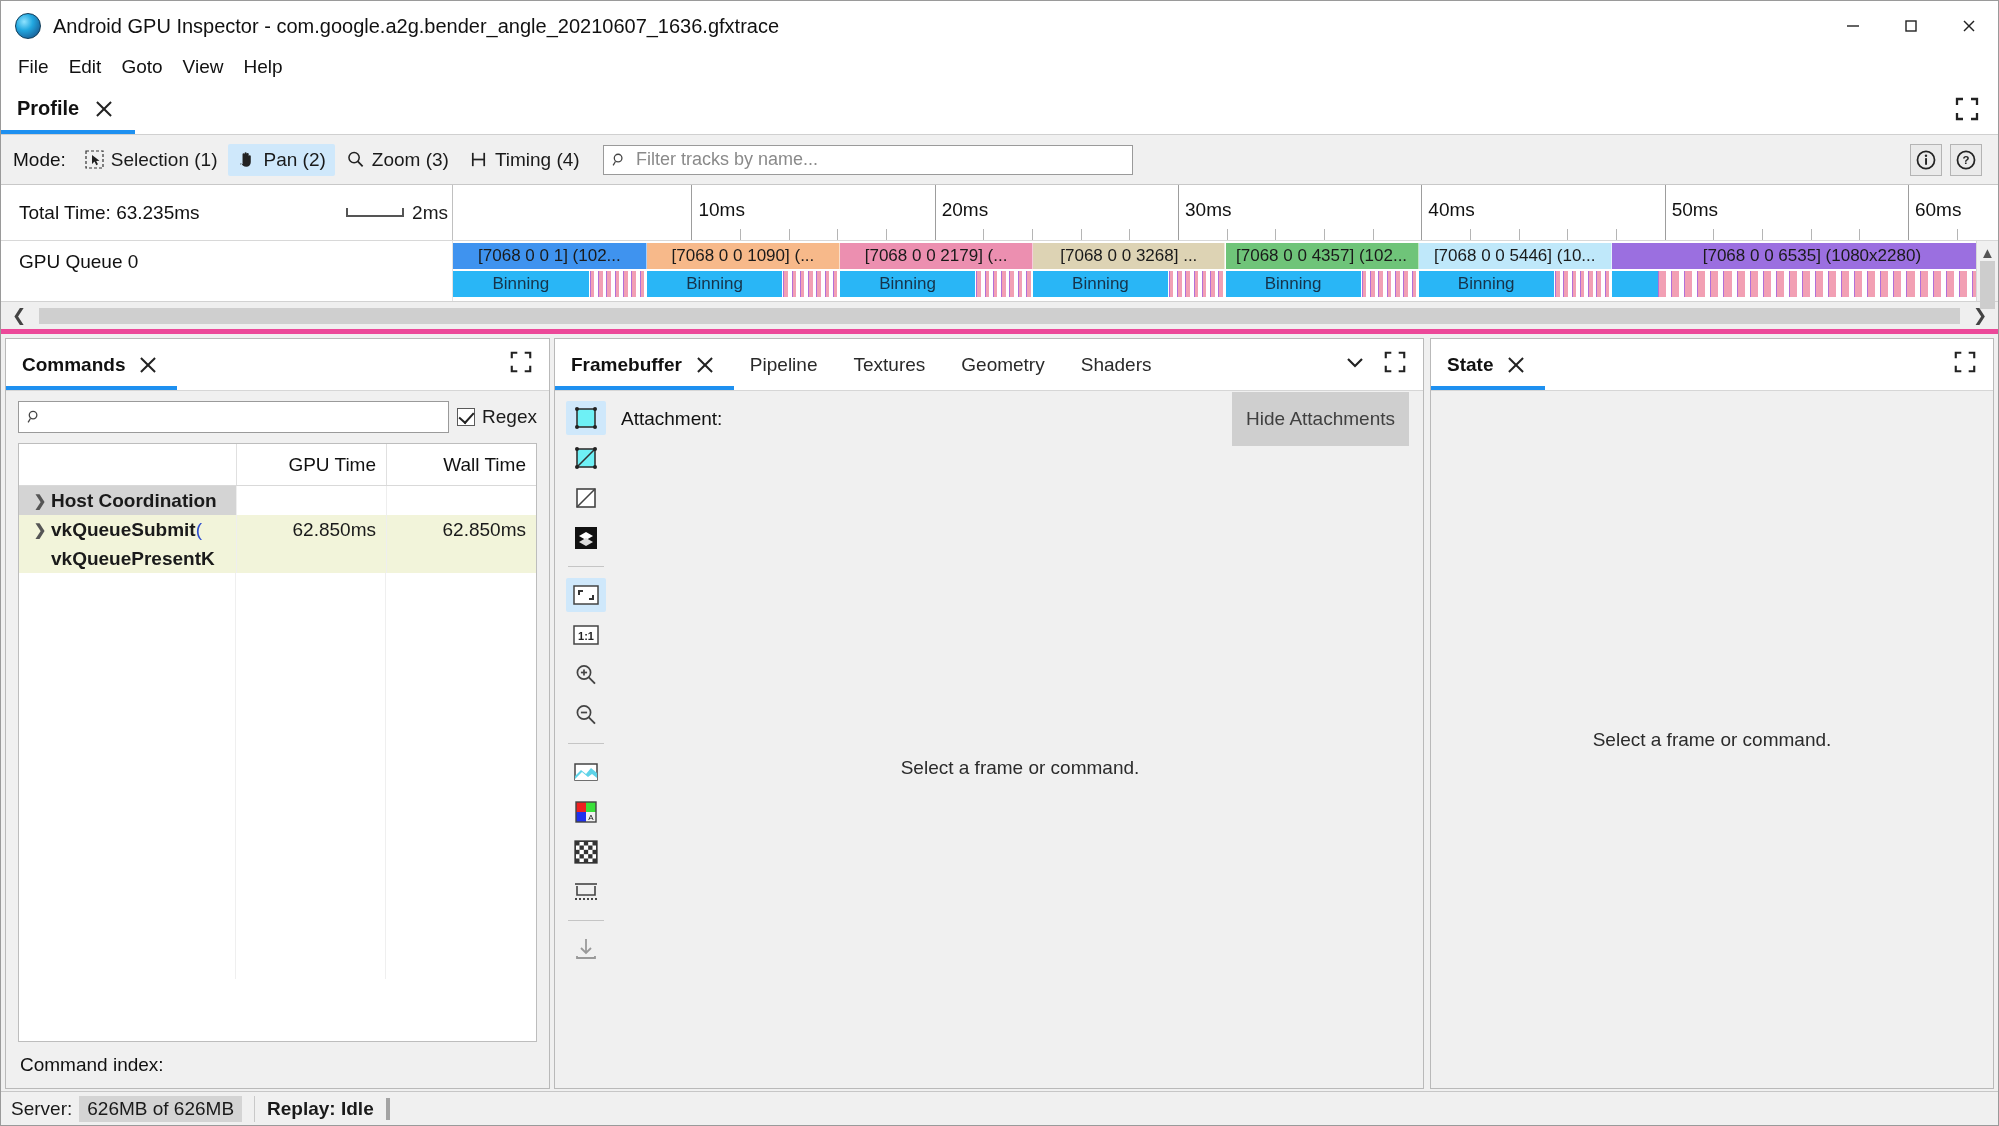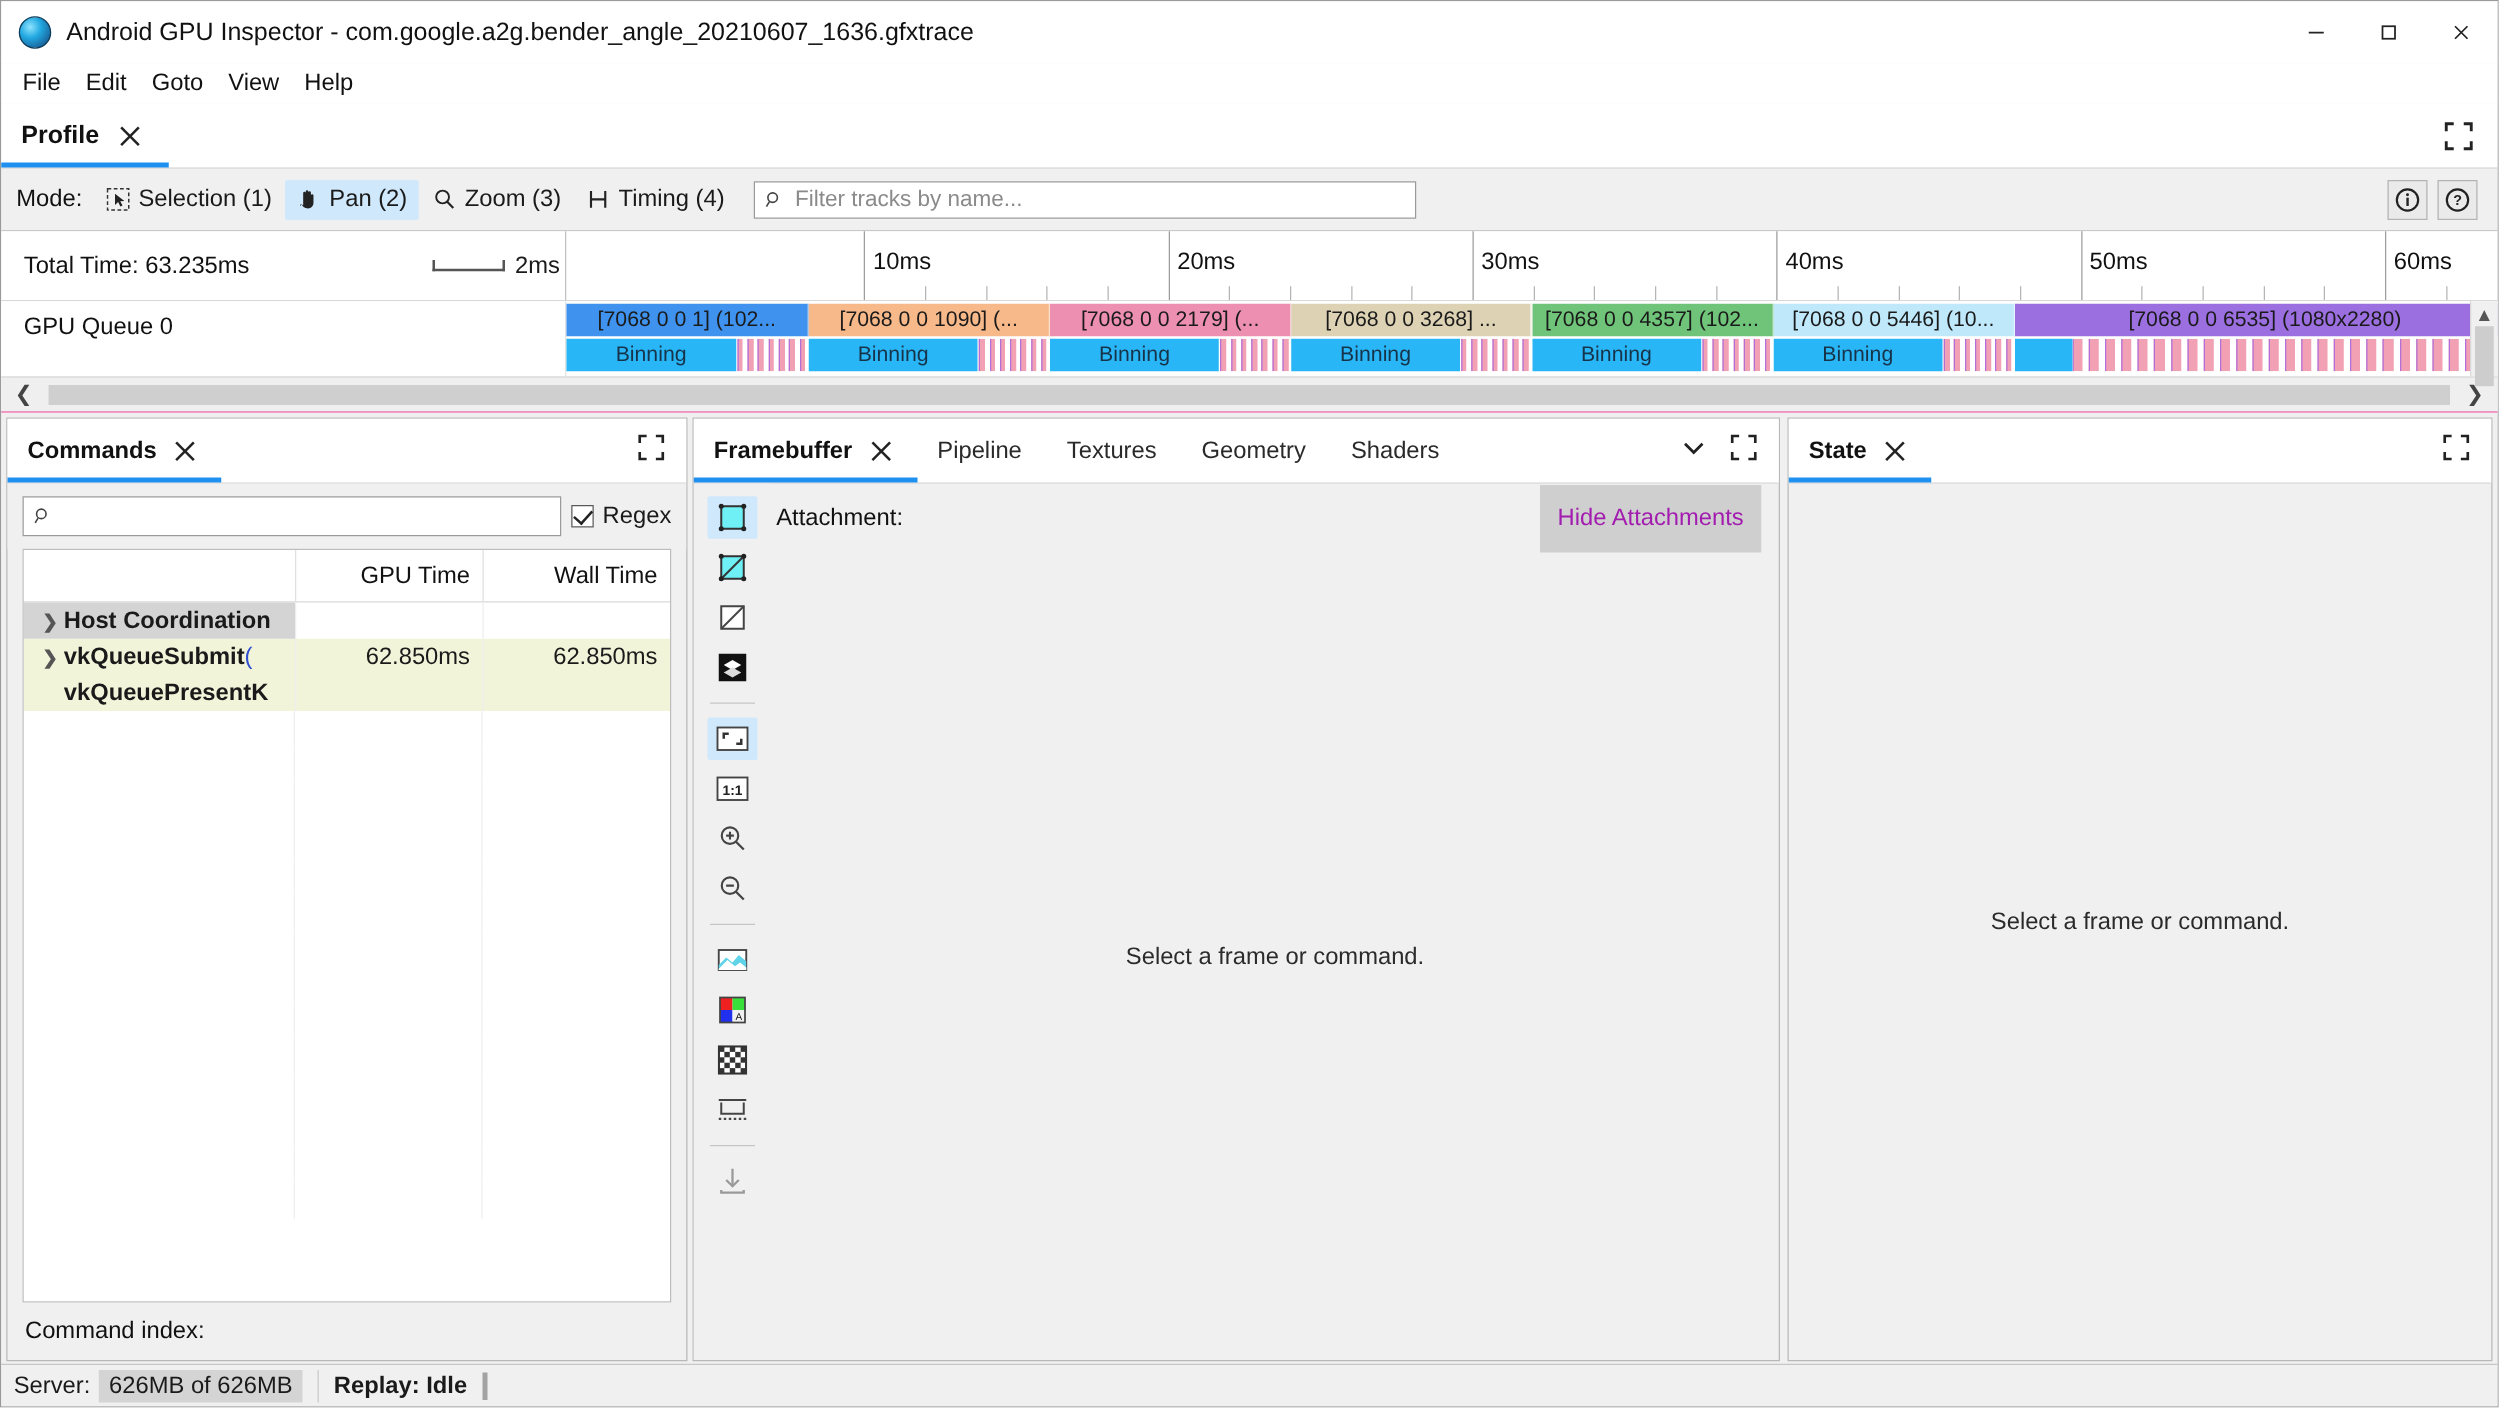--- a/index.html
+++ b/index.html
@@ -49,21 +49,21 @@
   .mode-btn.active { background:#cfe8fb; }
   .filter-box { flex:1; height:30px; margin-left:12px; background:#fff; border:1px solid #9a9a9a;
     display:flex; align-items:center; padding:0 8px; gap:7px; max-width:530px; }
   .filter-box input { border:0; outline:0; width:100%; font-size:18px; font-family:inherit; color:#222; background:transparent; }
   .filter-box input::placeholder { color:#8a8a8a; }
   .modebar-right { margin-left:auto; display:flex; gap:8px; padding-right:4px; }
   .round-btn { width:32px; height:32px; background:#eaeaea; border:1px solid #b4b4b4;
     display:flex; align-items:center; justify-content:center; }
 
   
-  .timeline { background:#fff; border-bottom:1px solid #ec4899; position:relative; }
+  .timeline { background:#fff; border-bottom:5px solid #ec4899; position:relative; }
   .ruler { height:56px; display:flex; position:relative; border-bottom:1px solid #d8d8d8; }
   .ruler-head { width:452px; min-width:452px; display:flex; align-items:center; padding-left:18px;
     gap:18px; border-right:1px solid #c0c0c0; position:relative; }
   .total-time { font-size:19px; color:#111; white-space:nowrap; }
   .scalebar { margin-left:auto; margin-right:4px; display:flex; align-items:center; gap:8px; }
   .scale-line { width:58px; height:9px; border:2px solid #555; border-top:0; }
   .scale-txt { font-size:19px; }
   .ruler-body { flex:1; position:relative; }
   .tick-major { position:absolute; top:0; bottom:0; width:1px; background:#9d9d9d; }
   .tick-label { position:absolute; top:14px; font-size:19px; color:#111; padding-left:7px; white-space:nowrap; }
@@ -140,21 +140,21 @@
   
   .fb-body { flex:1; display:flex; min-height:0; }
   .fb-toolbar { width:62px; min-width:62px; display:flex; flex-direction:column; align-items:center;
     padding-top:10px; gap:6px; background:#f0f0f0; }
   .tbtn { width:40px; height:34px; display:flex; align-items:center; justify-content:center; border-radius:2px; }
   .tbtn.sel { background:#cfe8fb; }
   .tsep { width:36px; height:1px; background:#c5c5c5; margin:5px 0; }
   .fb-main { flex:1; display:flex; flex-direction:column; min-width:0; }
   .fb-attachbar { height:56px; display:flex; align-items:center; padding:0 14px 0 4px; gap:14px; }
   .attach-label { font-size:19px; color:#111; }
-  .hide-attach { margin-left:auto; background:#cfcfcf; color:#a21caf; font-size:19px; padding:16px 14px; }
+  .hide-attach { margin-left:auto; background:#cfcfcf; color:#404040; font-size:19px; padding:16px 14px; }
   .fb-canvas { flex:1; display:flex; align-items:center; justify-content:center; font-size:19px; color:#2b2b2b; }
 
   .state-body { flex:1; display:flex; align-items:center; justify-content:center; font-size:19px; color:#2b2b2b; }
 
   
   .statusbar { height:34px; min-height:34px; background:#f0f0f0; border-top:1px solid #c6c6c6;
     display:flex; align-items:center; padding:0 10px; gap:0; font-size:19px; }
   .st-seg { display:flex; align-items:center; gap:7px; padding-right:12px; border-right:1px solid #c9c9c9; margin-right:12px; }
   .st-seg:last-child { border-right:4px solid #a3a3a3;font-weight:bold; }
   .st-chip { background:#d4d4d4; padding:2px 8px; }

